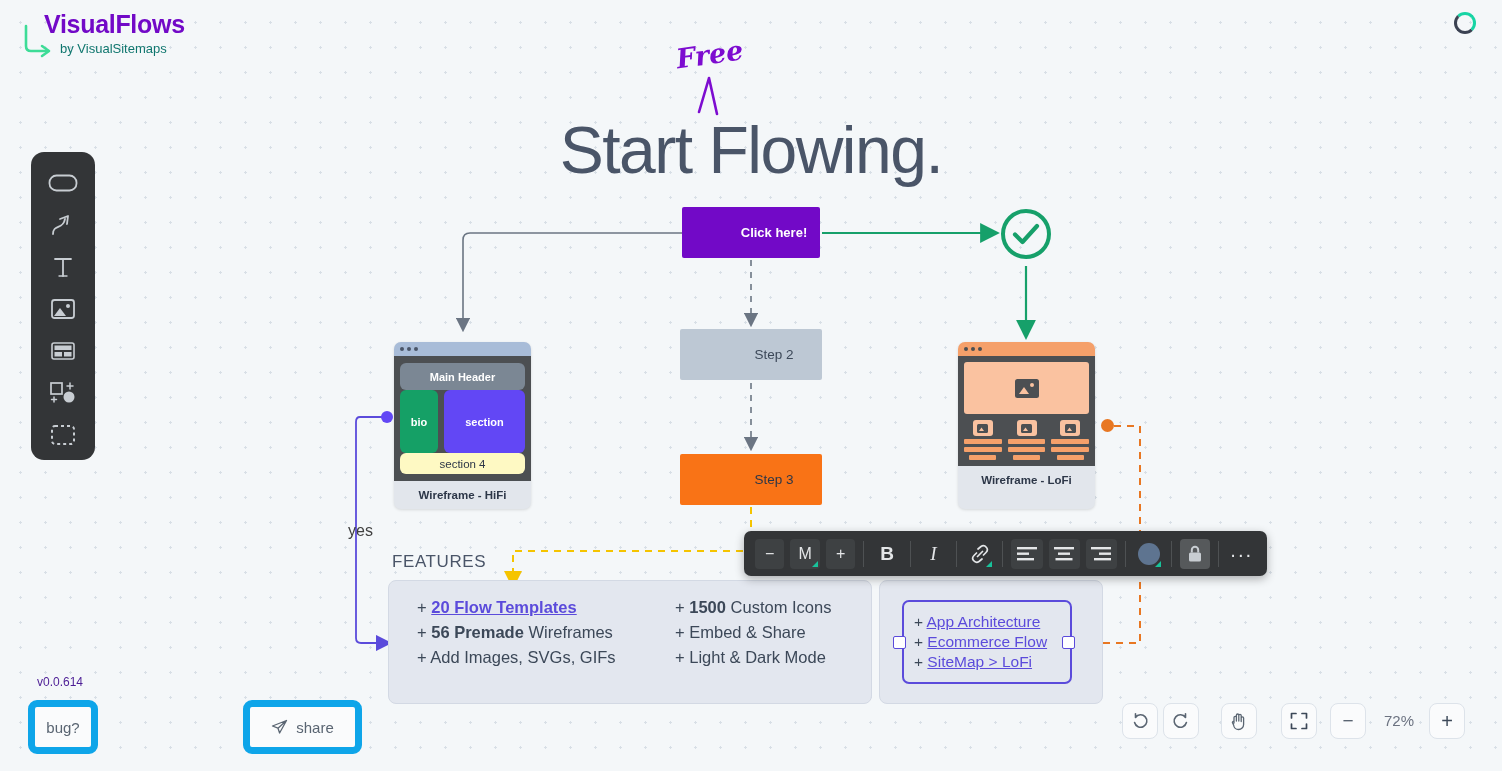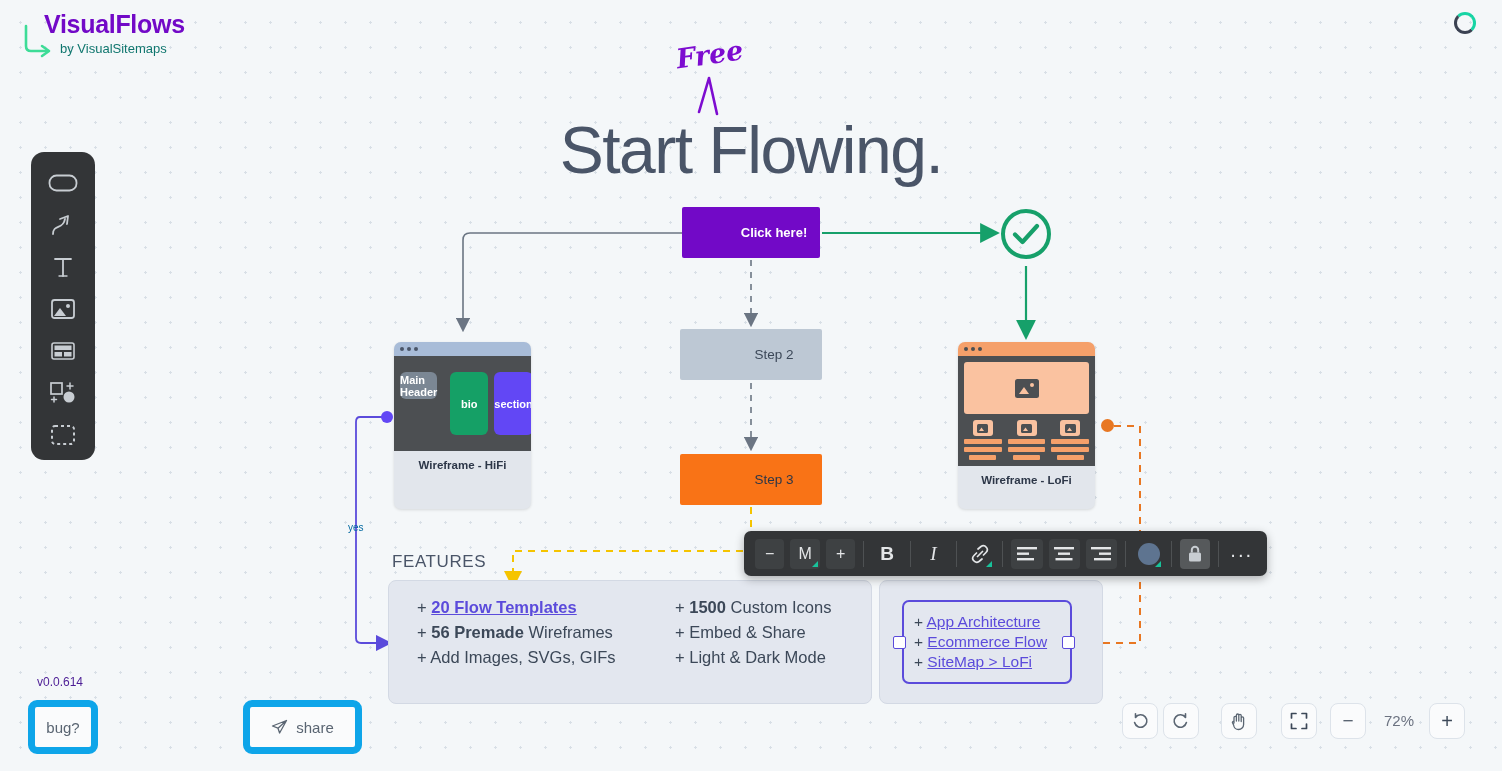--- a/index.html
+++ b/index.html
@@ -47,21 +47,21 @@
   #node-step3 { left: 680px; top: 454px; width: 142px; height: 51px; background: #f97316; color: #2d3748; font-weight: normal; font-size: 13.5px; }
 
   
   #check-node { position: absolute; left: 999px; top: 207px; width: 54px; height: 54px; }
 
   
   #wf-hifi { position: absolute; left: 394px; top: 342px; width: 137px; height: 167px;
     background: #e2e6ec; border-radius: 7px; overflow: hidden; box-shadow: 0 1px 3px rgba(0,0,0,.12); }
   #wf-hifi .bar { height: 14px; background: #a8bcd8; display: flex; align-items: center; padding-left: 6px; gap: 3px; }
   #wf-hifi .bar i { width: 4px; height: 4px; border-radius: 50%; background: #4a5568; display: block; }
-  #wf-hifi .body { background: #4c4f52; padding: 16px 6px; display: flex; flex-direction: row; gap: 13px; }
+  #wf-hifi .body { background: #4c4f52; padding: 7px 6px; display: flex; flex-direction: column; gap: 0; }
   .wbox { border-radius: 6px; display: flex; align-items: center; justify-content: center;
     font-size: 11px; font-weight: bold; }
   #wf-hifi .mainheader { height: 27px; background: #7b8794; color: #fff; }
   #wf-hifi .row2 { display: flex; gap: 6px; height: 63px; }
   #wf-hifi .bio { flex: 0 0 38px; background: #15a066; color: #fff; }
   #wf-hifi .section { flex: 1; background: #6247f5; color: #fff; }
   #wf-hifi .section4 { height: 21px; background: #fef9c3; color: #2d3748; font-weight: normal; font-size: 11.5px; }
   #wf-hifi .caption { height: 27px; display: flex; align-items: center; justify-content: center;
     font-size: 11.5px; font-weight: bold; color: #2d3748; }
   #hifi-handle { position: absolute; left: 381px; top: 411px; width: 12px; height: 12px;
@@ -142,21 +142,21 @@
   #btn-undo { left: 1122px; top: 703px; }
   #btn-redo { left: 1163px; top: 703px; }
   #btn-pan  { left: 1221px; top: 703px; }
   #btn-fit  { left: 1281px; top: 703px; }
   #btn-zoomout { left: 1330px; top: 703px; }
   #btn-zoomin  { left: 1429px; top: 703px; }
   #zoom-level { position: absolute; left: 1376px; top: 712px; width: 46px; text-align: center;
     font-size: 15px; color: #6b7280; }
 
   
-  #label-yes { position: absolute; left: 348px; top: 522px; font-size: 10px; color: #0369a1; }
+  #label-yes { position: absolute; left: 348px; top: 522px; font-size: 16px; color: #404040; }
 </style>
 </head>
 <body>
 
 <div class="canvas">
 
   <svg width="1502" height="771" style="position:absolute;left:0;top:0;pointer-events:none">
     <defs>
       <marker id="ah-gray" markerWidth="9" markerHeight="9" refX="4.5" refY="4.5" orient="auto">
         <path d="M0,0 L9,4.5 L0,9 z" fill="#6b7583"></path>

